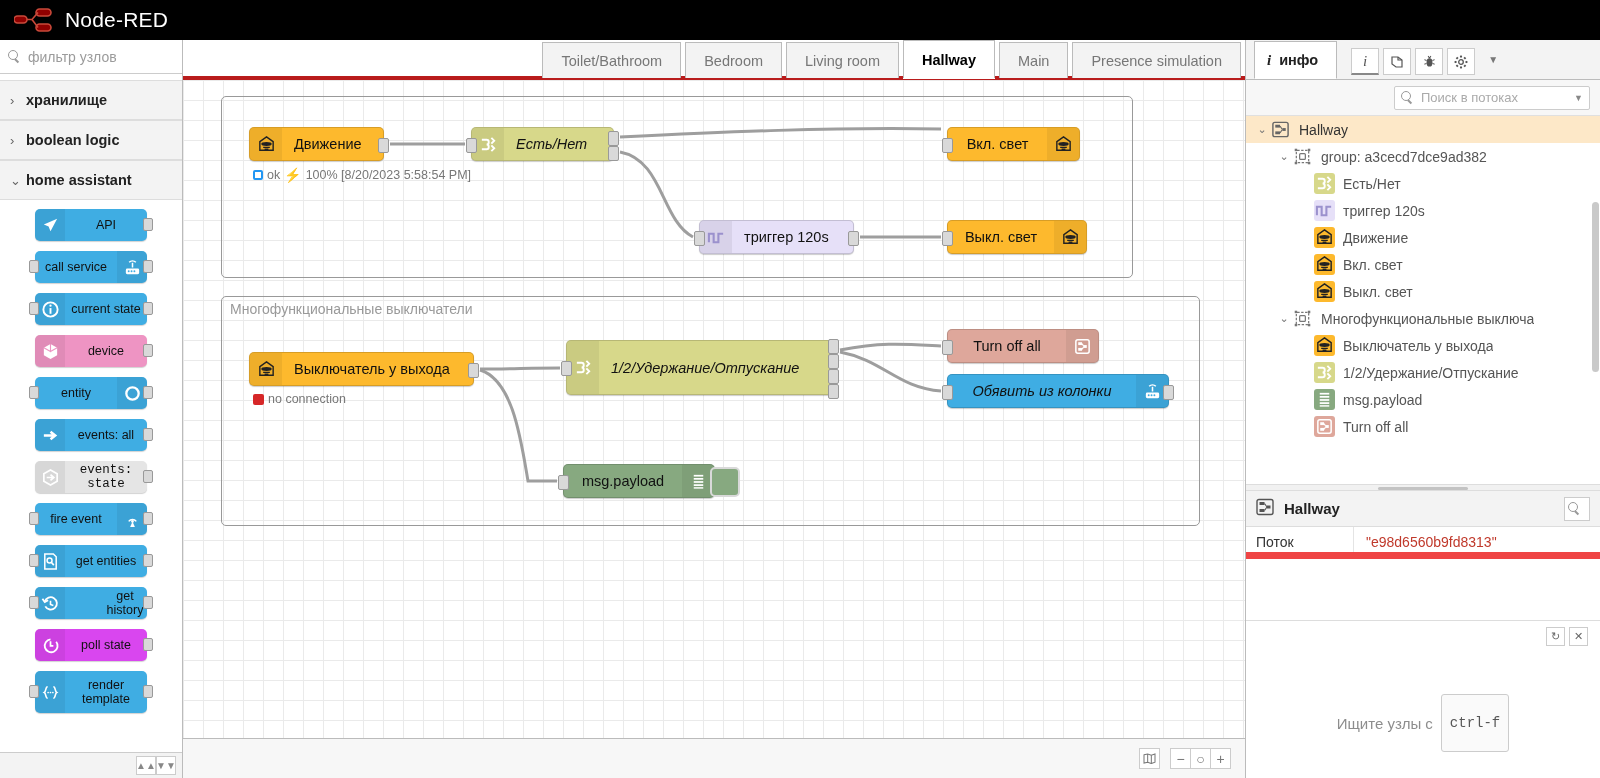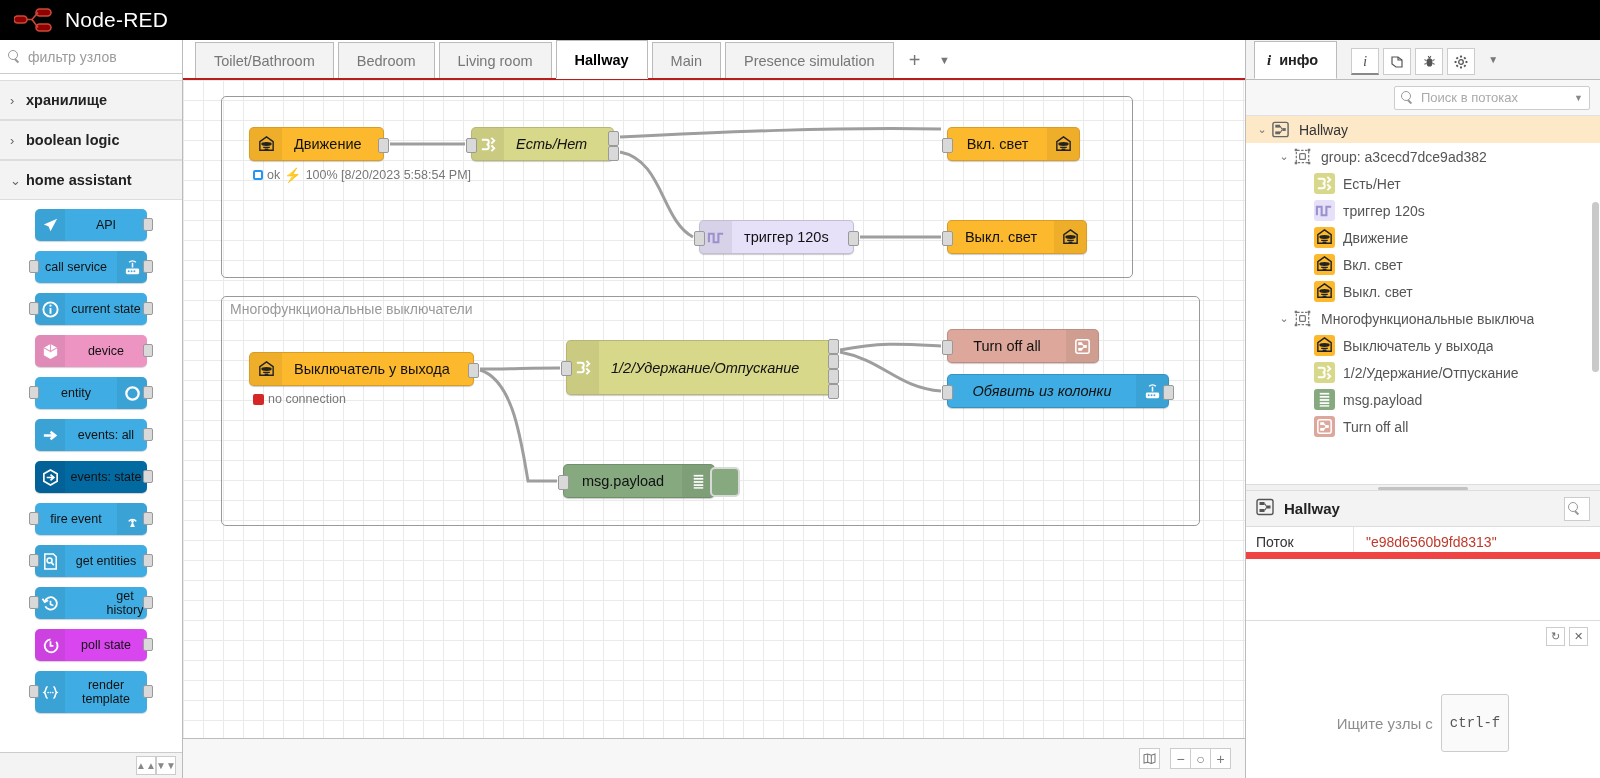--- a/index.html
+++ b/index.html
@@ -121,22 +121,22 @@
   }
   .pf-btn {
     width: 20px; height: 19px; border: 1px solid #ccc; background: #fff;
     display: flex; align-items: center; justify-content: center;
     font-size: 10px; color: #888; cursor: pointer;
   }
 
   
   .tabbar {
     position: absolute; left: 183px; top: 40px; width: 1062px; height: 40px;
-    background: #fff; border-bottom: 2px solid #b91c1c;
-    display: flex; align-items: flex-end; padding-left: 12px;
+    background: #fff; border-bottom: 4px solid #b91c1c;
+    display: flex; align-items: flex-end; padding-left: 12px; flex-direction: column;
   }
   .tab {
     height: 36px; min-width: 40px; padding: 0 18px; display: flex; align-items: center;
     justify-content: center; background: #f3f3f3; border: 1px solid #bbb;
     border-bottom: none; color: #777; font-size: 14.5px; margin-right: 4px;
     cursor: pointer; white-space: nowrap;
   }
   .tab.active {
     background: #fff; color: #000; font-weight: bold; height: 38px;
     border-color: #bbb; position: relative; z-index: 3;
@@ -423,21 +423,21 @@
           </div>
           <div class="pnode" style="background: rgb(63, 173, 227);">
             <span class="picon left">
               <svg viewBox="0 0 20 20" width="19" height="19">
                 <path d="M3 10 L14 10 M10 6 L15 10 L10 14" fill="none" stroke="#fff" stroke-width="2.6"></path>
               </svg>
             </span>
             <span class="plabel">events: all</span>
             <span class="port out"></span>
           </div>
-          <div class="pnode" style="background: #0369a1;">
+          <div class="pnode" style="background: #e5e5e5; font-family: Liberation Mono, monospace;">
             <span class="picon left">
               <svg viewBox="0 0 20 20" width="19" height="19">
                 <path d="M10 2 L17 6 L17 14 L10 18 L3 14 L3 6 Z" fill="none" stroke="#fff" stroke-width="1.8"></path>
                 <path d="M6 10 L13 10 M10 7 L13.5 10 L10 13" fill="none" stroke="#fff" stroke-width="1.8"></path>
               </svg>
             </span>
             <span class="plabel">events: state</span>
             <span class="port out"></span>
           </div>
           <div class="pnode" style="background: rgb(63, 173, 227);">

